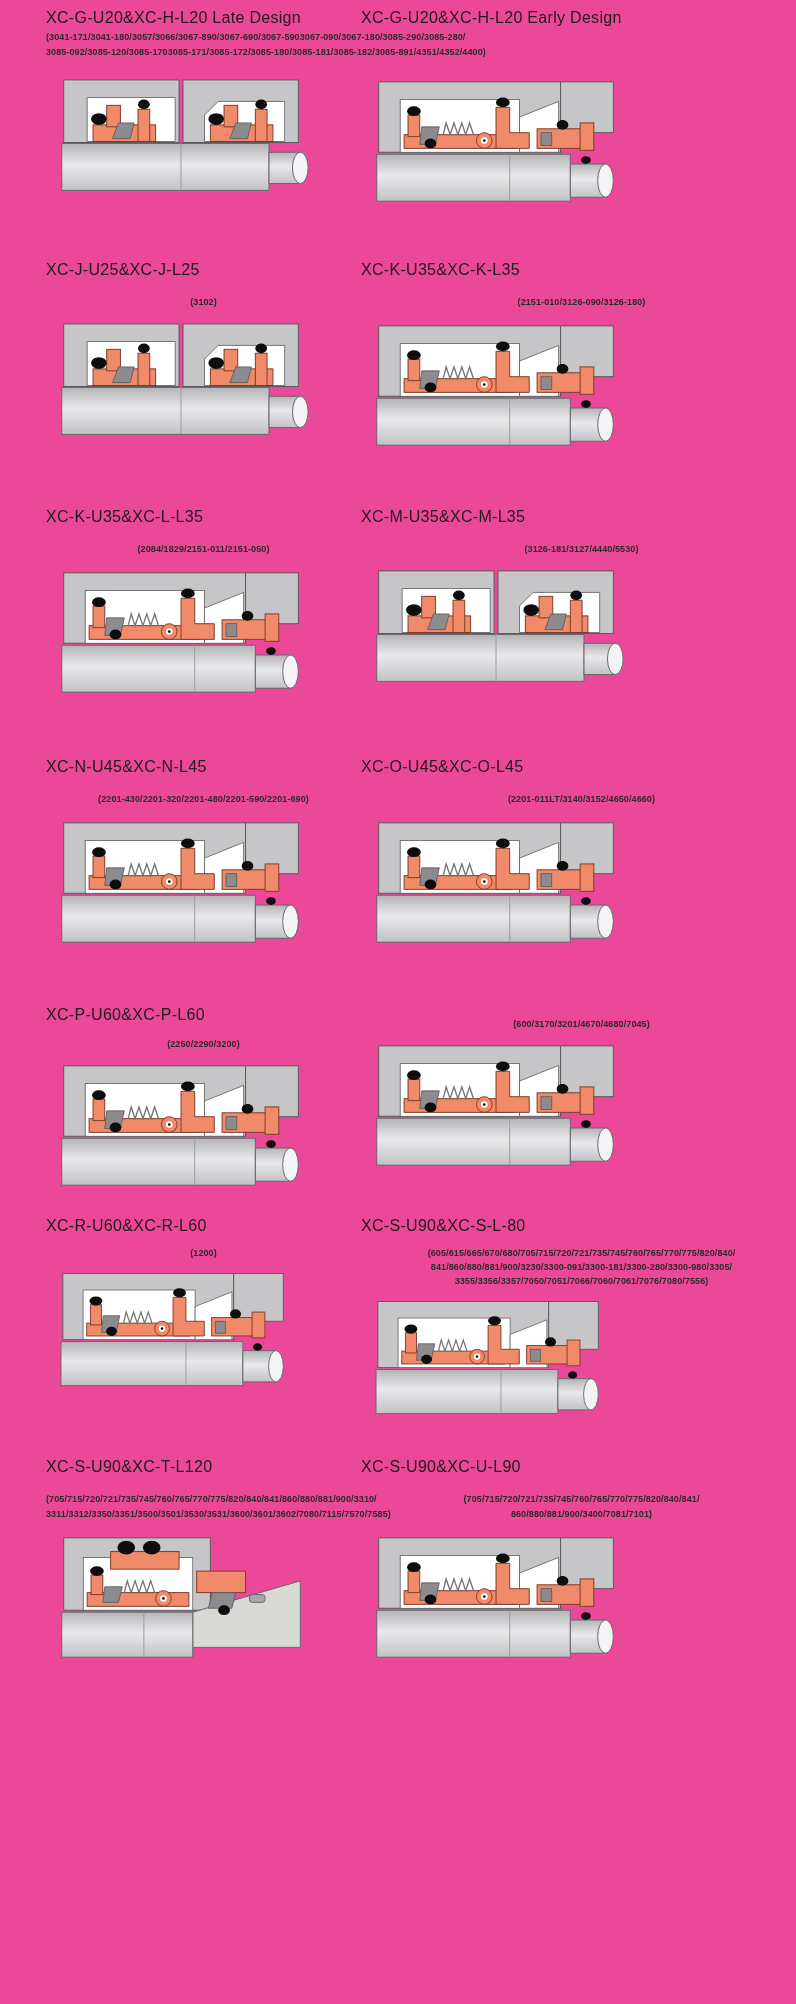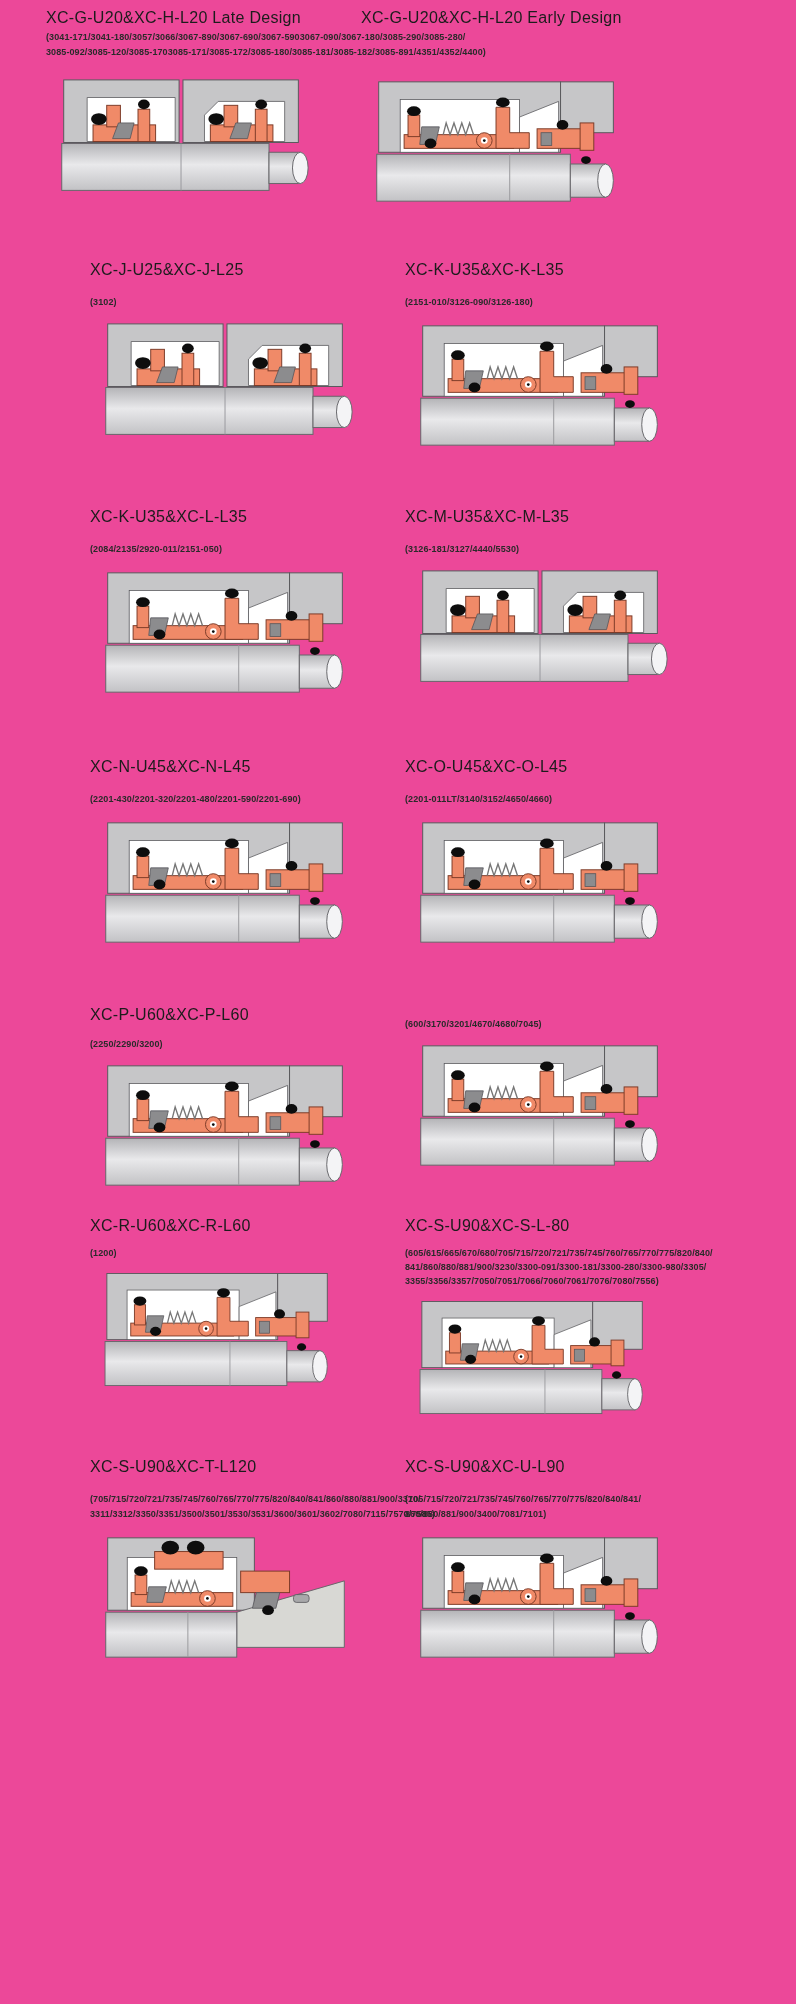--- a/index.html
+++ b/index.html
@@ -2,27 +2,27 @@
 <html><head>
 <meta charset="utf-8">
 <style>
   html,body{margin:0;padding:0;background:#ffffff;}
   .page{
     width:796px;height:2004px;background:#ec4899;position:relative;
     font-family:"Liberation Sans",sans-serif;color:#1c1c1c;overflow:hidden;padding-left:16px;
   }
   .row{display:flex;padding-left:30px;padding-right:10px;box-sizing:border-box;}
   .cell{box-sizing:border-box;}
-  .cell.left{width:315px;flex:0 0 315px;margin-left:44px;}
+  .cell.left{width:315px;flex:0 0 315px;}
   .cell.right{flex:1;}
   .cell-title{
     font-size:16px;letter-spacing:0.3px;color:#1c1c1c;
     white-space:nowrap;line-height:20px;
   }
-  .cell-parts{margin-top:15px;}
+  .cell-parts{margin-top:15px;text-align:center;}
   .parts-line{
     font-size:9px;font-weight:bold;color:#2a2a2a;line-height:15px;
     letter-spacing:0.1px;white-space:nowrap;
   }
   .diagram{display:block;margin-top:10px;margin-left:4px;width:264px;height:auto;}
   
   .r1{height:250px;padding-top:8px;flex-direction:column;}
   .r1 .titles{display:flex;}
   .r1 .titles .cell-title.left-t{width:315px;flex:0 0 315px;}
   .r1 .shared-parts{margin-top:2px;}
@@ -203,21 +203,21 @@
       <svg class="diagram" viewBox="0 0 270 150">
           <use href="#sealB"></use>
         </svg>
     </div>
   </div>
 
   <div class="row r3">
     <div class="cell left">
       <div class="cell-title">XC-K-U35&amp;XC-L-L35</div>
       <div class="cell-parts">
-        <div class="parts-line">(2084/2135/2920-011/2151-050)</div>
+        <div class="parts-line">(2084/1829/2151-011/2151-050)</div>
       </div>
       <svg class="diagram" viewBox="0 0 270 150">
           <use href="#sealB"></use>
         </svg>
     </div>
     <div class="cell right">
       <div class="cell-title">XC-M-U35&amp;XC-M-L35</div>
       <div class="cell-parts">
         <div class="parts-line">(3126-181/3127/4440/5530)</div>
       </div>

